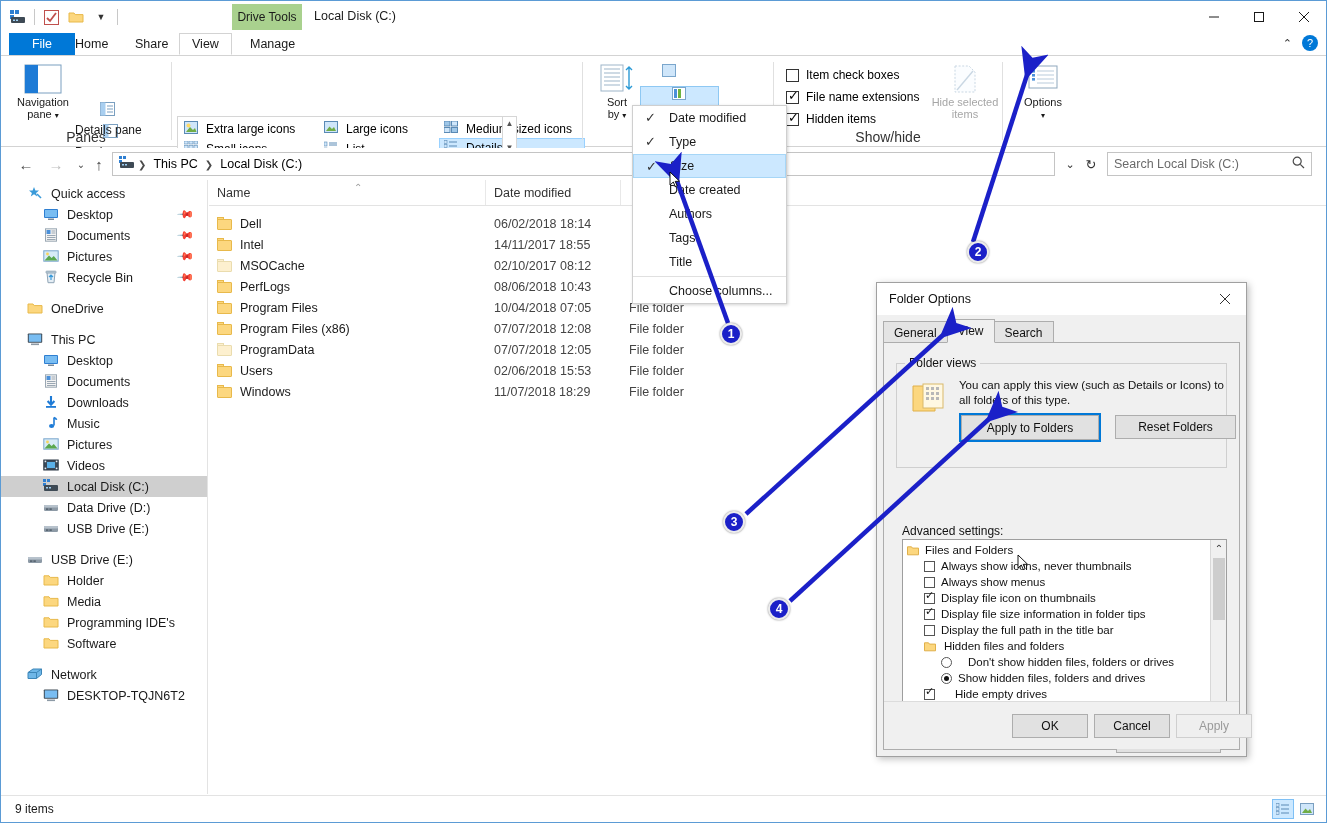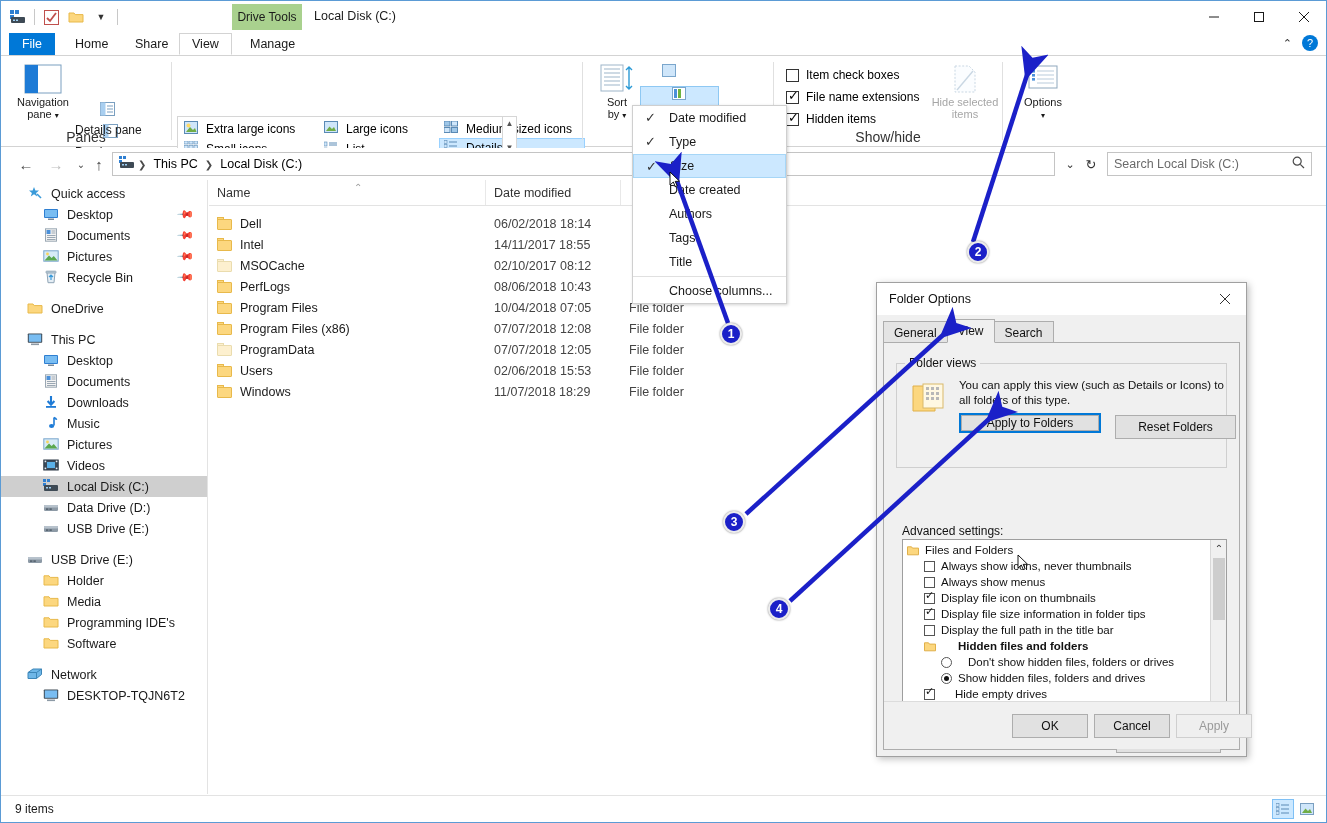--- a/index.html
+++ b/index.html
@@ -24,21 +24,21 @@
   .drive-tools { position:absolute; left:231px; top:3px; width:70px; height:26px; background:#a9d18e;
                  color:#1a1a1a; font-size:12px; display:flex; align-items:center; justify-content:center; }
   .win-title { position:absolute; left:313px; top:8px; font-size:12.5px; color:#1a1a1a; }
   .wbtns { position:absolute; right:0; top:0; height:32px; display:flex; }
   .wbtn { width:45px; height:32px; display:flex; align-items:center; justify-content:center; color:#1a1a1a; }
 
   
   .tabbar { position:absolute; left:0; top:32px; width:100%; height:22px; background:#fff; }
   .tab { position:absolute; top:0; height:22px; padding:0 12px; font-size:12.5px; color:#1a1a1a;
          display:flex; align-items:center; justify-content:center; }
-  .tab.file { background:#0078d7; color:#fff; left:8px; width:46px; padding:0; }
+  .tab.file { background:#0078d7; color:#fff; left:8px; width:66px; padding:0; }
   .tab.active { border:1px solid #d3d3d3; border-bottom:1px solid #fff; background:#fff; z-index:3; }
 
   
   .ribbon { position:absolute; left:0; top:54px; width:100%; height:92px; background:#fff;
             border-top:1px solid #d3d3d3; border-bottom:1px solid #d3d3d3; }
   .rgroup { position:absolute; top:0; height:91px; }
   .rgroup .glabel { position:absolute; bottom:2px; width:100%; text-align:center; font-size:14px; color:#333; }
   .rdiv { position:absolute; top:6px; width:1px; height:78px; background:#e0e0e0; }
 
   .bigbtn { display:flex; flex-direction:column; align-items:center; width:68px; cursor:default; }
@@ -957,21 +957,21 @@
                 <rect x="15" y="17" width="3" height="3"></rect>
                   <rect x="20" y="17" width="3" height="3"></rect>
                   <rect x="25" y="17" width="3" height="3"></rect>
               </g>
             </svg>
           </div>
           <div style="position:absolute;left:62px;top:14px;font-size:11.5px;line-height:15px;color:#111;">
             <span>You can apply this view (such as Details or Icons) to</span><br>
             <span>all folders of this type.</span>
           </div>
-          <div class="btnw focus" style="position:absolute;left:64px;top:51px;width:138px;height:16px;">Apply to Folders</div>
+          <div class="btnw focus" style="position:absolute;left:64px;top:51px;width:138px;height:25px;">Apply to Folders</div>
           <div class="btnw" style="position:absolute;left:218px;top:51px;width:121px;height:24px;">Reset Folders</div>
         </div>
 
         <div class="adv-lbl">Advanced settings:</div>
 
         <div class="advlist">
           <div id="advrows" style="position:absolute;left:0;top:2px;width:310px;">
               <div class="arow" style="padding-left: 4px;">
                 <span class="mi" style="width:12px;flex:0 0 12px;height:11px;"><svg width="12" height="11" viewBox="0 0 12 11">
                     <path d="M0.5 1.8 h4 l1 1.3 H11.5 V9.8 H0.5 Z" fill="#fcd77f" stroke="#e0b04a"></path>
@@ -995,21 +995,21 @@
                 <span style="margin-left:6px;">Display file size information in folder tips</span>
               </div>
               <div class="arow" style="padding-left: 21px;">
                 <span class="acb"></span>
                 <span style="margin-left:6px;">Display the full path in the title bar</span>
               </div>
               <div class="arow" style="padding-left: 21px;">
                 <span class="mi" style="width:12px;flex:0 0 12px;height:11px;"><svg width="12" height="11" viewBox="0 0 12 11">
                     <path d="M0.5 1.8 h4 l1 1.3 H11.5 V9.8 H0.5 Z" fill="#fcd77f" stroke="#e0b04a"></path>
                   </svg></span>
-                <span style="margin-left:22px;font-weight:bold;">Hidden files and folders</span>
+                <span style="margin-left:8px;">Hidden files and folders</span>
               </div>
               <div class="arow" style="padding-left: 38px;">
                 <span class="arad"></span>
                 <span style="margin-left:16px;text-align:center;">Don't show hidden files, folders or drives</span>
               </div>
               <div class="arow" style="padding-left: 38px;">
                 <span class="arad on"></span>
                 <span style="margin-left:6px;">Show hidden files, folders and drives</span>
               </div>
               <div class="arow" style="padding-left: 21px;">

